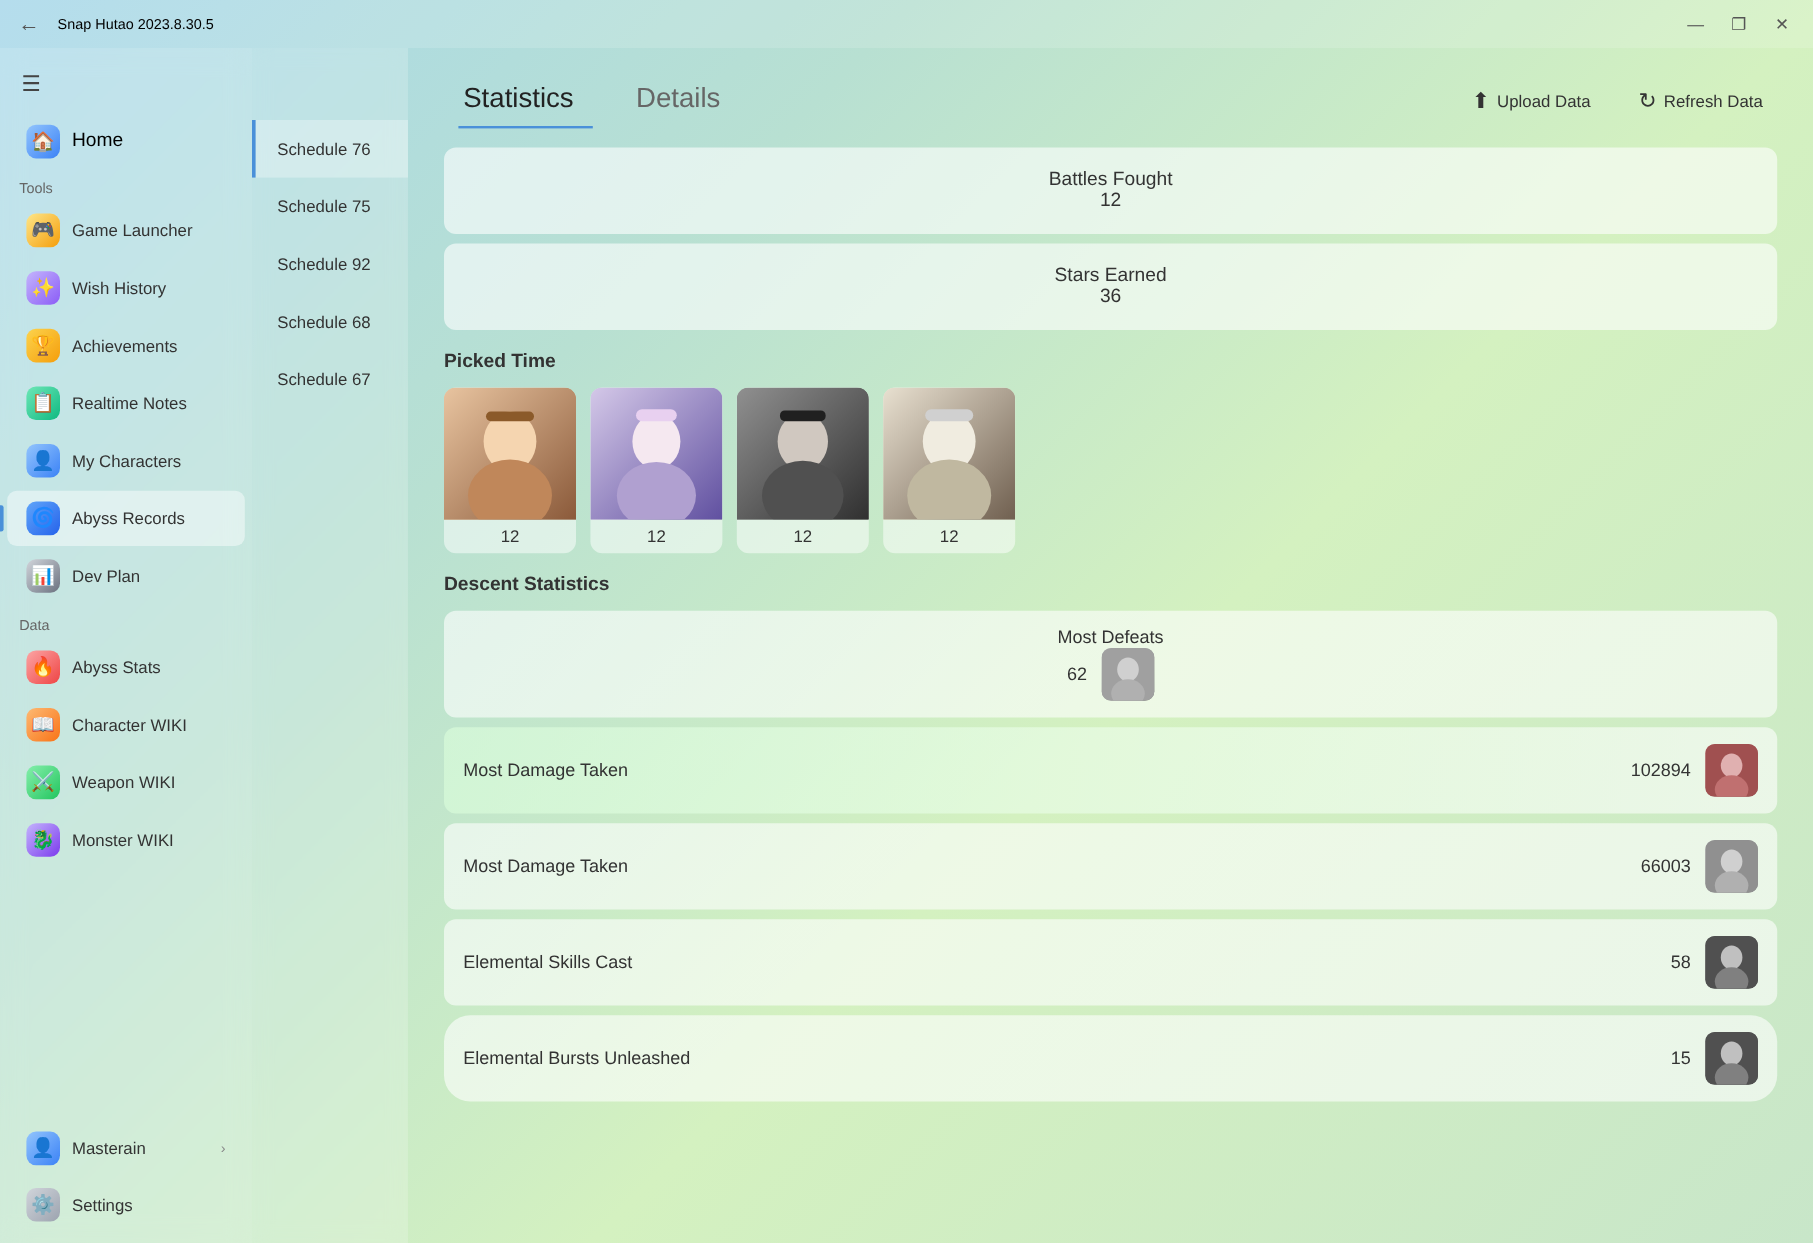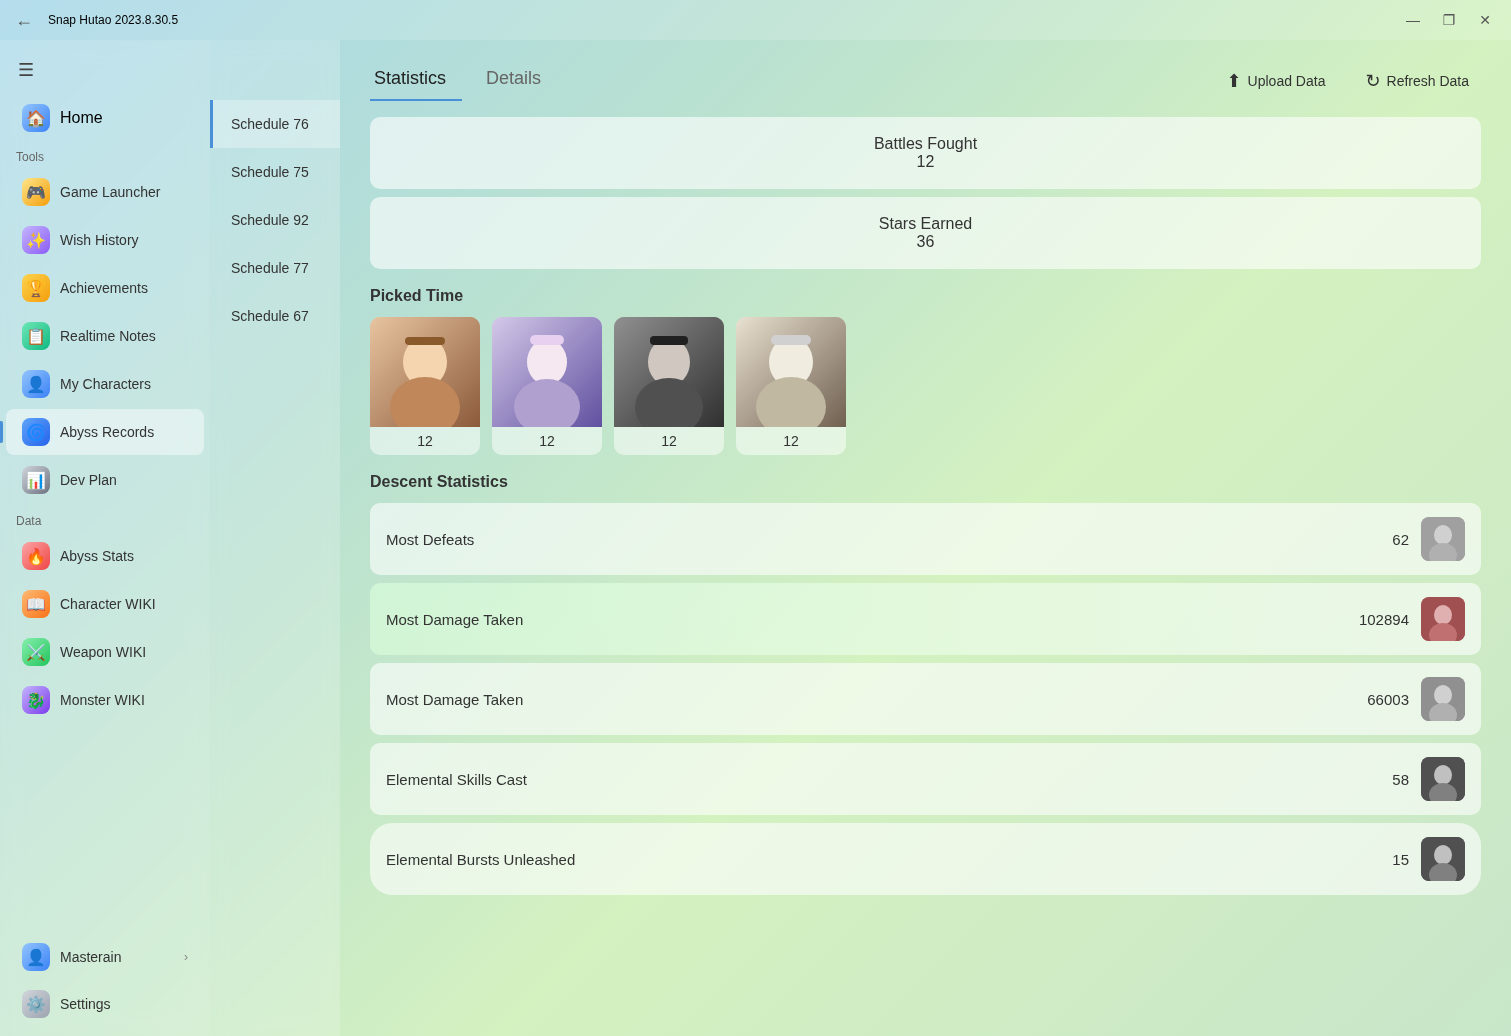--- a/index.html
+++ b/index.html
@@ -183,25 +183,26 @@
       display: flex;
       align-items: center;
       justify-content: space-between;
       margin-bottom: 0;
     }
     .tabs {
       display: flex; gap: 0;
     }
     .tab {
       padding: 8px 16px 10px 4px;
-      font-size: 18px;
+      font-size: 23px;
       color: #666;
       cursor: pointer;
       border-bottom: 2px solid transparent;
       margin-right: 20px;
+      margin-left: 12px;
     }
     .tab.active {
       color: #222;
       border-bottom: 2px solid #4a90d9;
       font-weight: 500;
     }
     .top-actions {
       display: flex; gap: 16px; align-items: center;
     }
     .action-btn {
@@ -303,21 +304,21 @@
       display: flex; align-items: center; justify-content: center;
       font-size: 22px;
     }
     .avatar-1 { background: linear-gradient(135deg, #c8c8c8, #787878); }
     .avatar-2 { background: linear-gradient(135deg, #d4a0a0, #8b5050); }
     .avatar-3 { background: linear-gradient(135deg, #c8c8c8, #787878); }
     .avatar-4 { background: linear-gradient(135deg, #808080, #404040); }
     .avatar-5 { background: linear-gradient(135deg, #808080, #404040); }
 
     
-    .battle-row-0 { background: linear-gradient(90deg, rgba(255,255,255,0.6), rgba(255,255,255,0.6)); }
+    .battle-row-0 { background: linear-gradient(90deg, rgba(255,255,255,0.6), rgba(255,255,255,0.6)); flex-direction: column; }
     .battle-row-1 { background: linear-gradient(90deg, rgba(220,255,220,0.6), rgba(255,255,255,0.6)); }
     .battle-row-2 { background: linear-gradient(90deg, rgba(255,255,255,0.6), rgba(255,255,255,0.6)); }
     .battle-row-3 { background: linear-gradient(90deg, rgba(255,255,255,0.6), rgba(255,255,255,0.6)); }
     .battle-row-4 { background: linear-gradient(90deg, rgba(255,255,255,0.6), rgba(255,255,255,0.6)); border-radius: 22px; }
   </style>
 </head>
 <body>
 
 <div class="titlebar">
   <div class="titlebar-back">←</div>
@@ -408,21 +409,21 @@
     <div class="schedule-item active">
       <span>Schedule 76</span>
     </div>
     <div class="schedule-item">
       <span>Schedule 75</span>
     </div>
     <div class="schedule-item">
       <span>Schedule 92</span>
     </div>
     <div class="schedule-item">
-      <span>Schedule 77</span>
+      <span>Schedule 68</span>
     </div>
     <div class="schedule-item">
       <span>Schedule 67</span>
     </div>
   </div>
 
   <div class="main-content">
 
     <div class="top-bar">
       <div class="tabs">

